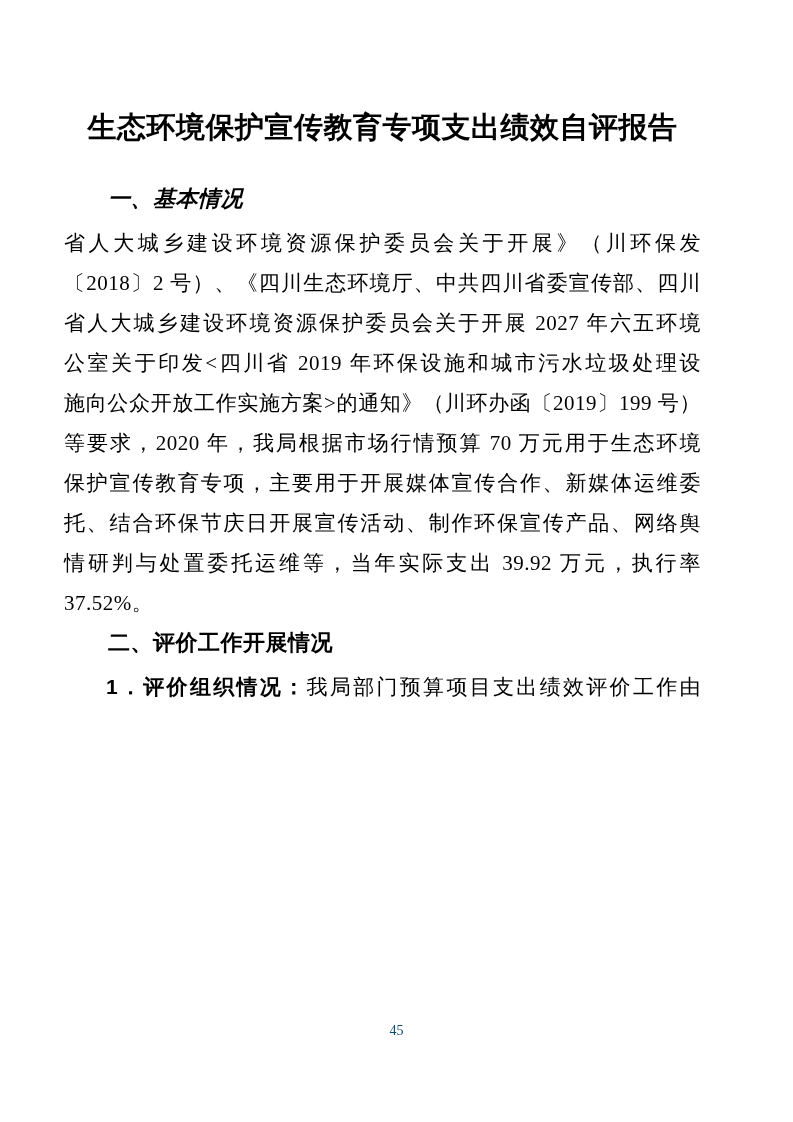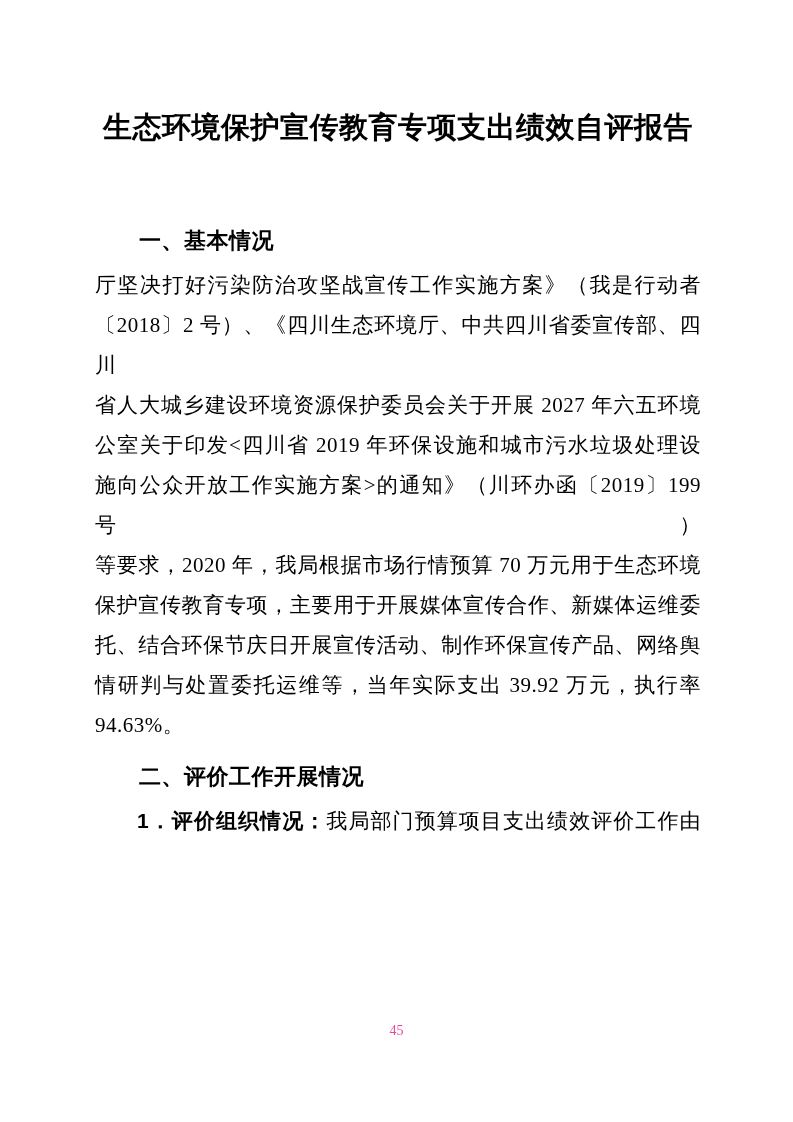--- a/index.html
+++ b/index.html
@@ -7,40 +7,40 @@
     padding: 0;
     background: #ffffff;
   }
   .page {
     position: relative;
     width: 793px;
     height: 1122px;
     background: #ffffff;
     color: #000000;
     box-sizing: border-box;
-    padding: 106px 92px 0 95px;
+    padding: 106px 92px 0 64px;
     font-family: "Liberation Serif", serif;
     overflow: hidden;
   }
   .doc-title {
     font-family: "Liberation Sans", sans-serif;
     font-weight: bold;
     font-size: 29px;
     line-height: 42px;
     text-align: center;
     letter-spacing: 0.5px;
     white-space: nowrap;
   }
   #doc-body .block { margin: 0; }
   #doc-body .block-heading {
-    margin-top: 12px;
     margin-bottom: 4px;
   }
   #doc-body > .block-heading:first-child {
-    margin-top: 73px;
+    margin-top: 31px;
+    font-style: italic;
   }
   .line {
     font-size: 21px;
     line-height: 40px;
     text-align: justify;
     text-align-last: justify;
     text-justify: inter-character;
     letter-spacing: 0.5px;
   }
   .line.no-just {
@@ -61,44 +61,44 @@
   }
   .page-number {
     position: absolute;
     left: 0;
     right: 0;
     top: 1022px;
     text-align: center;
     font-size: 14px;
     line-height: 18px;
     font-family: "Liberation Serif", serif;
-    color: #ec4899;
+    color: #0c4a6e;
   }
 </style>
 </head>
 <body>
 
 <div class="page">
   <div class="doc-title">生态环境保护宣传教育专项支出绩效自评报告</div>
 
   <div id="doc-body">
       <div class="block block-heading">
         <div class="line indent no-just"><span class="seg seg-bold">一、基本情况</span></div>
       </div>
       <div class="block block-paragraph">
-        <div class="line"><span class="seg">厅坚决打好污染防治攻坚战宣传工作实施方案》（我是行动者</span></div>
+        <div class="line"><span class="seg">省人大城乡建设环境资源保护委员会关于开展》（川环保发</span></div>
         <div class="line"><span class="seg">〔2018〕2 号）、《四川生态环境厅、中共四川省委宣传部、四川</span></div>
         <div class="line"><span class="seg">省人大城乡建设环境资源保护委员会关于开展 2027 年六五环境</span></div>
         <div class="line"><span class="seg">公室关于印发&lt;四川省 2019 年环保设施和城市污水垃圾处理设</span></div>
         <div class="line"><span class="seg">施向公众开放工作实施方案&gt;的通知》（川环办函〔2019〕199 号）</span></div>
         <div class="line"><span class="seg">等要求，2020 年，我局根据市场行情预算 70 万元用于生态环境</span></div>
         <div class="line"><span class="seg">保护宣传教育专项，主要用于开展媒体宣传合作、新媒体运维委</span></div>
         <div class="line"><span class="seg">托、结合环保节庆日开展宣传活动、制作环保宣传产品、网络舆</span></div>
         <div class="line"><span class="seg">情研判与处置委托运维等，当年实际支出 39.92 万元，执行率</span></div>
-        <div class="line no-just"><span class="seg">94.63%。</span></div>
+        <div class="line no-just"><span class="seg">37.52%。</span></div>
       </div>
       <div class="block block-heading">
         <div class="line indent no-just"><span class="seg seg-bold">二、评价工作开展情况</span></div>
       </div>
       <div class="block block-paragraph">
         <div class="line indent"><span class="seg seg-bold">1．评价组织情况：</span><span class="seg">我局部门预算项目支出绩效评价工作由</span></div>
       </div>
     </div>
 
   <div class="page-number">45</div>

